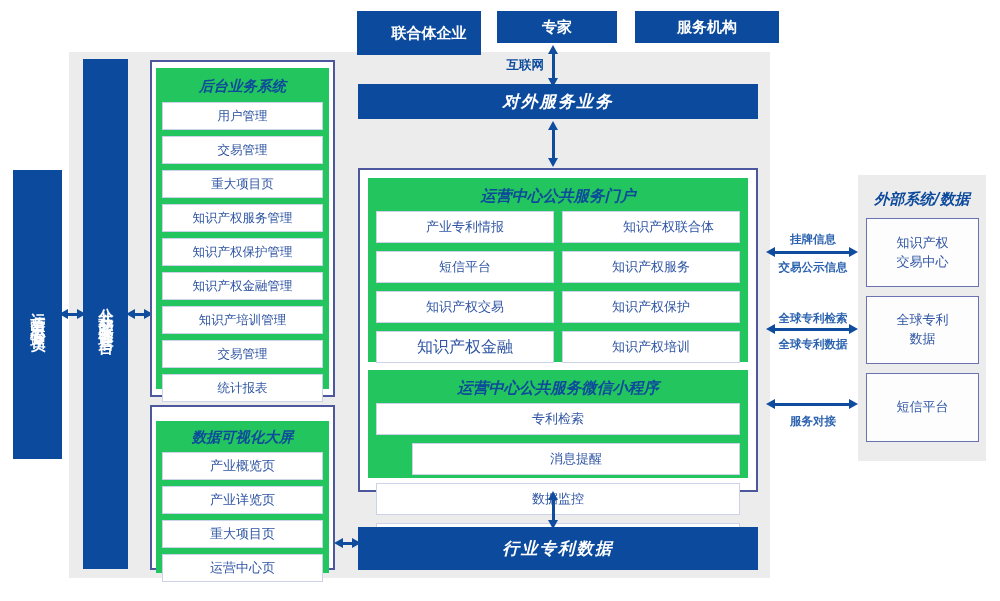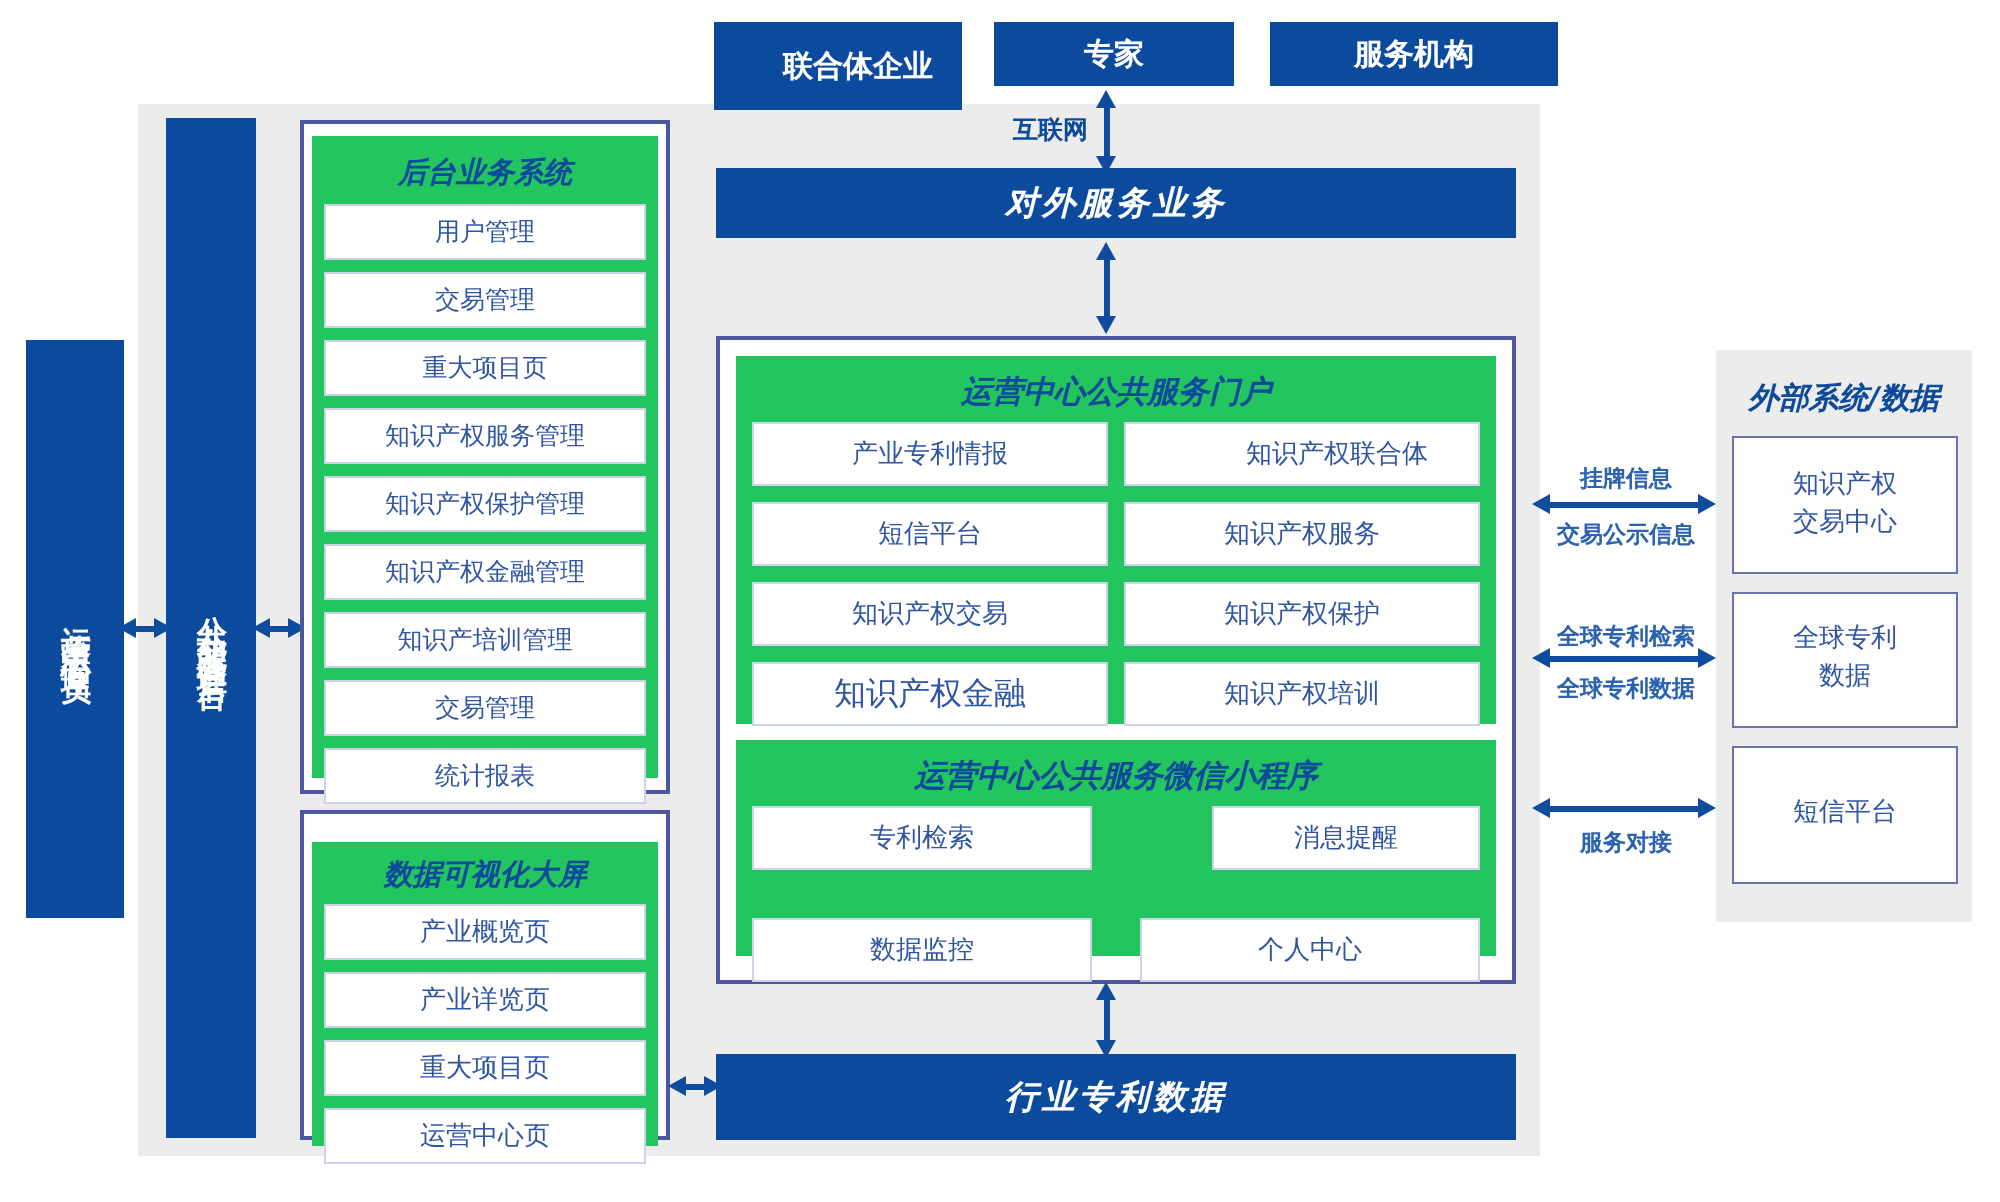--- a/index.html
+++ b/index.html
@@ -131,21 +131,21 @@
     <div class="item" style="height:30px;font-size:13px;">知识产权服务</div>
     <div class="item" style="height:30px;font-size:13px;">知识产权交易</div>
     <div class="item" style="height:30px;font-size:13px;">知识产权保护</div>
     <div class="item" style="height:30px;font-size:16px;">知识产权金融</div>
     <div class="item" style="height:30px;font-size:13px;">知识产权培训</div>
   </div>
 </div>
 
 <div class="abs lav" style="left:368px;top:370px;width:380px;height:108px;padding-top:5px;">
   <div class="panel-title" style="height:26px;font-size:15.5px;">运营中心公共服务微信小程序</div>
-  <div style="display:grid;grid-template-columns:1fr 1fr;gap:24px;padding:2px 8px 8px;">
+  <div style="display:grid;grid-template-columns:1fr;gap:8px;padding:2px 8px 8px;">
     <div class="item" style="height:30px;font-size:13px;">专利检索</div>
     <div class="item" style="height:30px;font-size:13px;margin-left:36px;">消息提醒</div>
     <div class="item" style="height:30px;font-size:13px;">数据监控</div>
     <div class="item" style="height:30px;font-size:13px;">个人中心</div>
   </div>
 </div>
 
 <div class="abs va" style="left:552px;top:499px;height:22px;"></div>
 
 <div class="abs bluebox italic" style="left:358px;top:527px;width:400px;height:43px;font-size:16.5px;letter-spacing:2px;">

